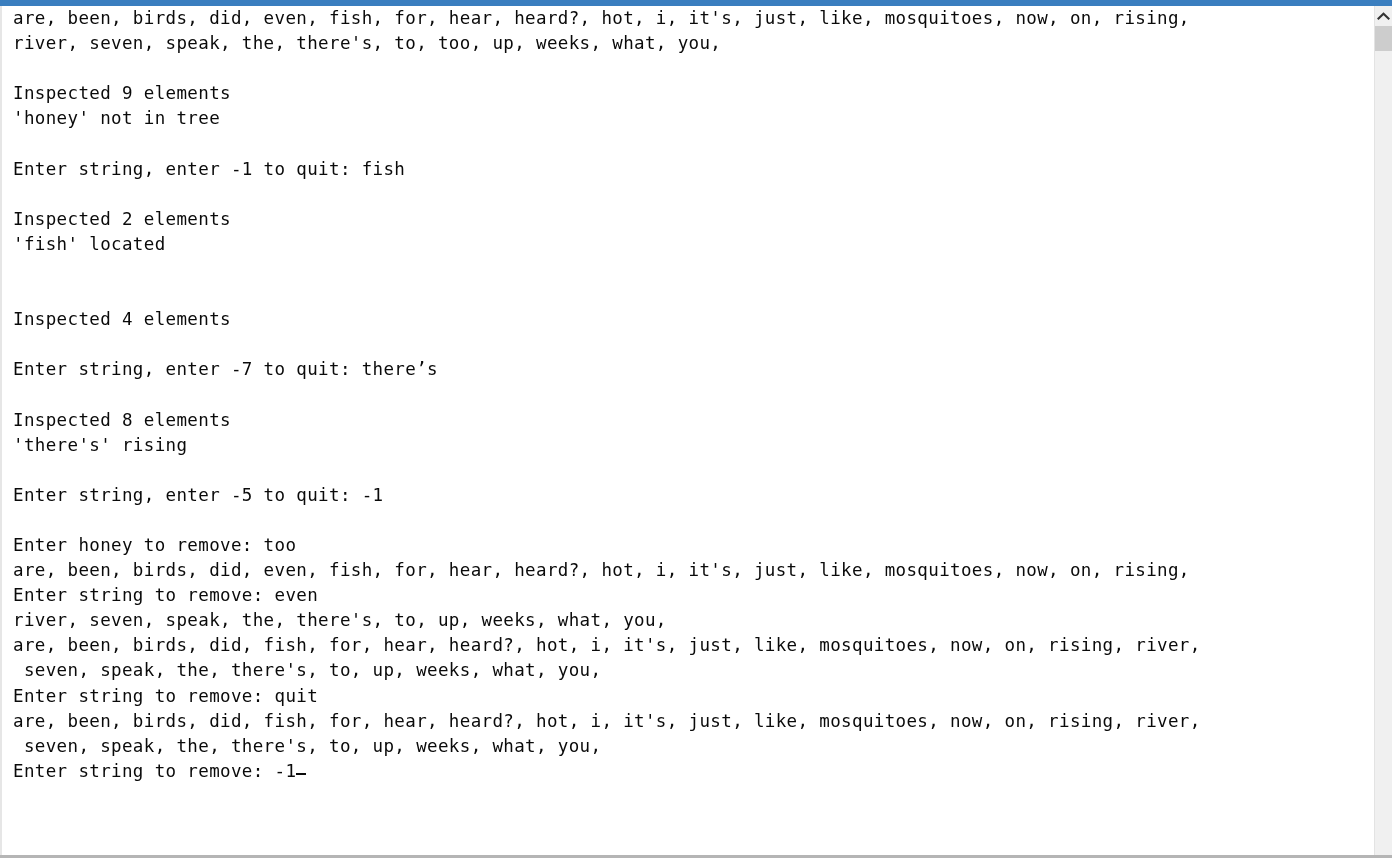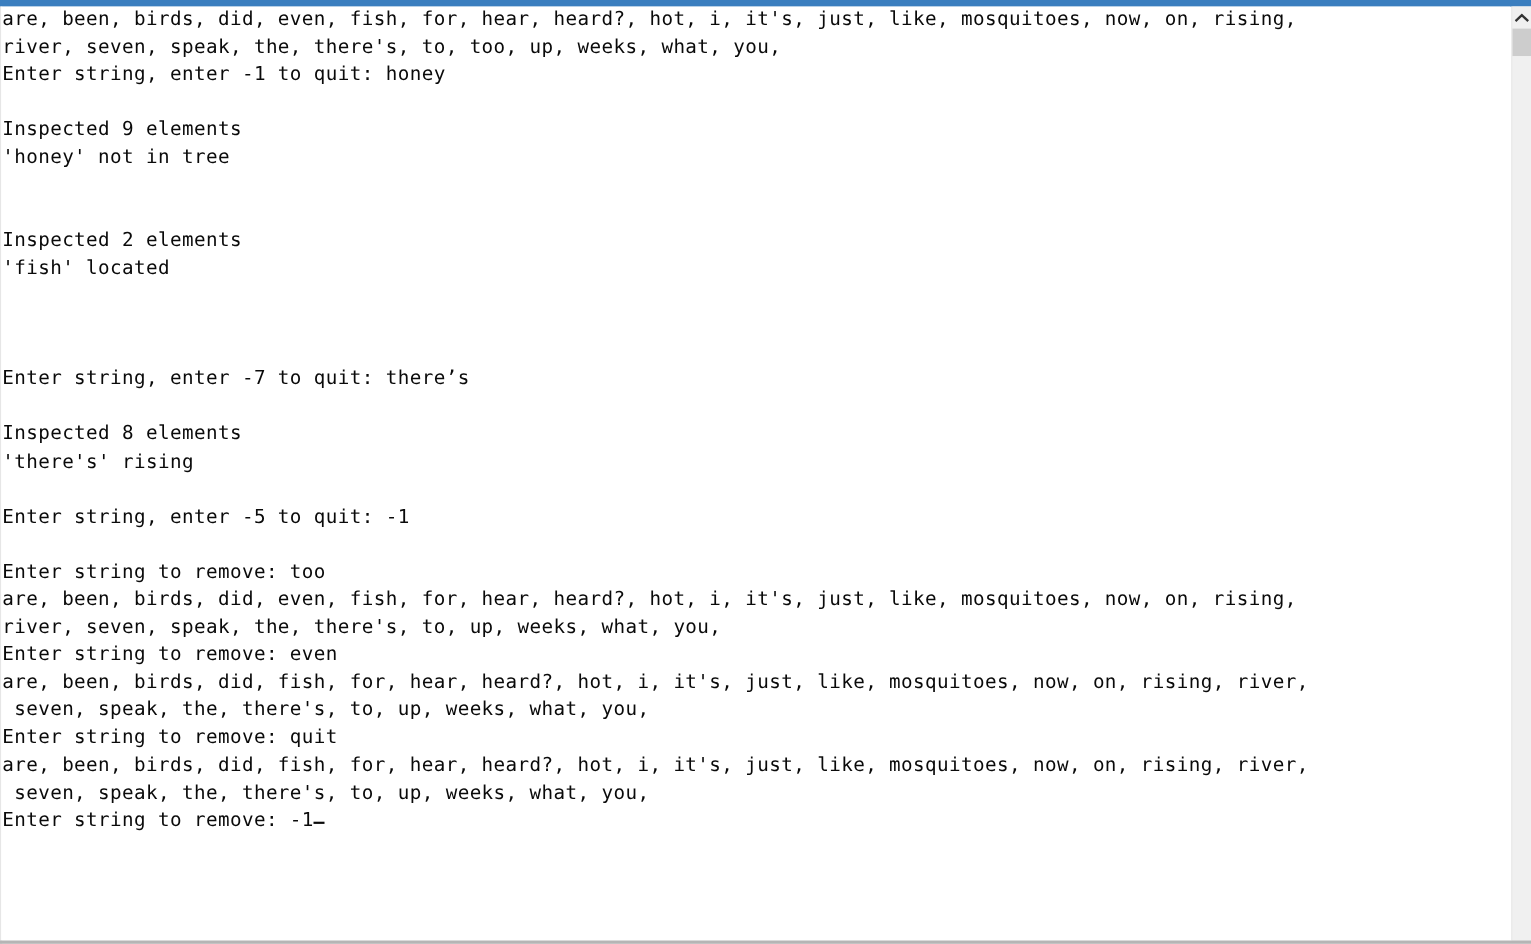--- a/index.html
+++ b/index.html
@@ -42,21 +42,21 @@
     position: absolute;
     left: 0;
     bottom: 0;
     width: 1392px;
     height: 3px;
     background: #b5b5b5;
   }
   
   #console {
     position: absolute;
-    left: 1px;
+    left: 12px;
     top: 6px;
     width: 1372px;
     height: 849px;
     overflow: hidden;
     background: #ffffff;
   }
   #console-lines {
     position: absolute;
     left: 0;
     top: 0;
@@ -128,42 +128,43 @@
 
 <div id="app">
 
   <div id="titlebar-strip"></div>
   <div id="left-border"></div>
 
   <div id="console">
     <div id="console-lines">
         <div class="line">are, been, birds, did, even, fish, for, hear, heard?, hot, i, it's, just, like, mosquitoes, now, on, rising,</div>
         <div class="line">river, seven, speak, the, there's, to, too, up, weeks, what, you,</div>
-        <div class="line">Enter string, enter -1 to quit: honey</div>
         <div class="line blank"> </div>
         <div class="line">Inspected 9 elements</div>
         <div class="line">'honey' not in tree</div>
         <div class="line blank"> </div>
+        <div class="line">Enter string, enter -1 to quit: fish</div>
         <div class="line blank"> </div>
         <div class="line">Inspected 2 elements</div>
         <div class="line">'fish' located</div>
         <div class="line blank"> </div>
         <div class="line blank"> </div>
+        <div class="line">Inspected 4 elements</div>
         <div class="line blank"> </div>
         <div class="line">Enter string, enter -7 to quit: there’s</div>
         <div class="line blank"> </div>
         <div class="line">Inspected 8 elements</div>
         <div class="line">'there's' rising</div>
         <div class="line blank"> </div>
         <div class="line">Enter string, enter -5 to quit: -1</div>
         <div class="line blank"> </div>
-        <div class="line">Enter string to remove: too</div>
+        <div class="line">Enter honey to remove: too</div>
         <div class="line">are, been, birds, did, even, fish, for, hear, heard?, hot, i, it's, just, like, mosquitoes, now, on, rising,</div>
+        <div class="line">Enter string to remove: even</div>
         <div class="line">river, seven, speak, the, there's, to, up, weeks, what, you,</div>
-        <div class="line">Enter string to remove: even</div>
         <div class="line">are, been, birds, did, fish, for, hear, heard?, hot, i, it's, just, like, mosquitoes, now, on, rising, river,</div>
         <div class="line"> seven, speak, the, there's, to, up, weeks, what, you,</div>
         <div class="line">Enter string to remove: quit</div>
         <div class="line">are, been, birds, did, fish, for, hear, heard?, hot, i, it's, just, like, mosquitoes, now, on, rising, river,</div>
         <div class="line"> seven, speak, the, there's, to, up, weeks, what, you,</div>
         <div class="line">Enter string to remove: -1<span class="cursor"></span></div>
       </div>
   </div>
 
   <div id="scrollbar">

